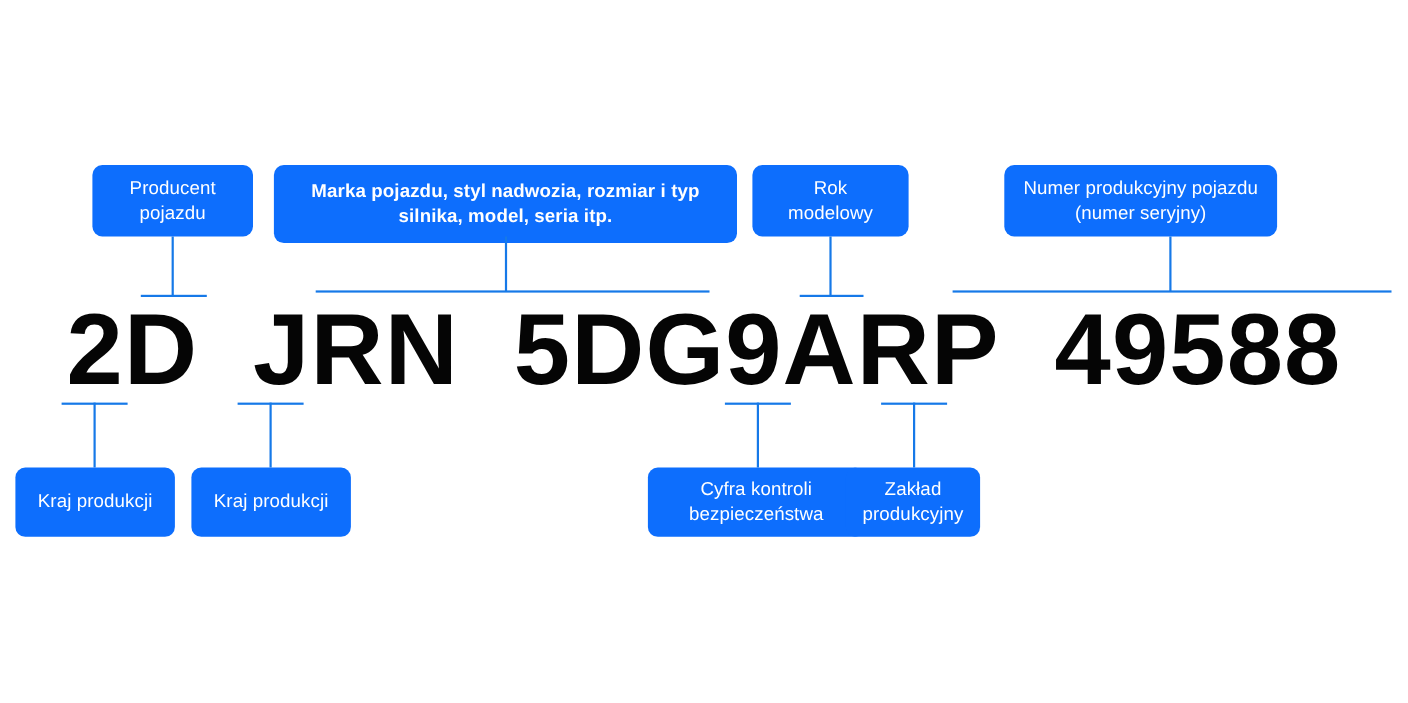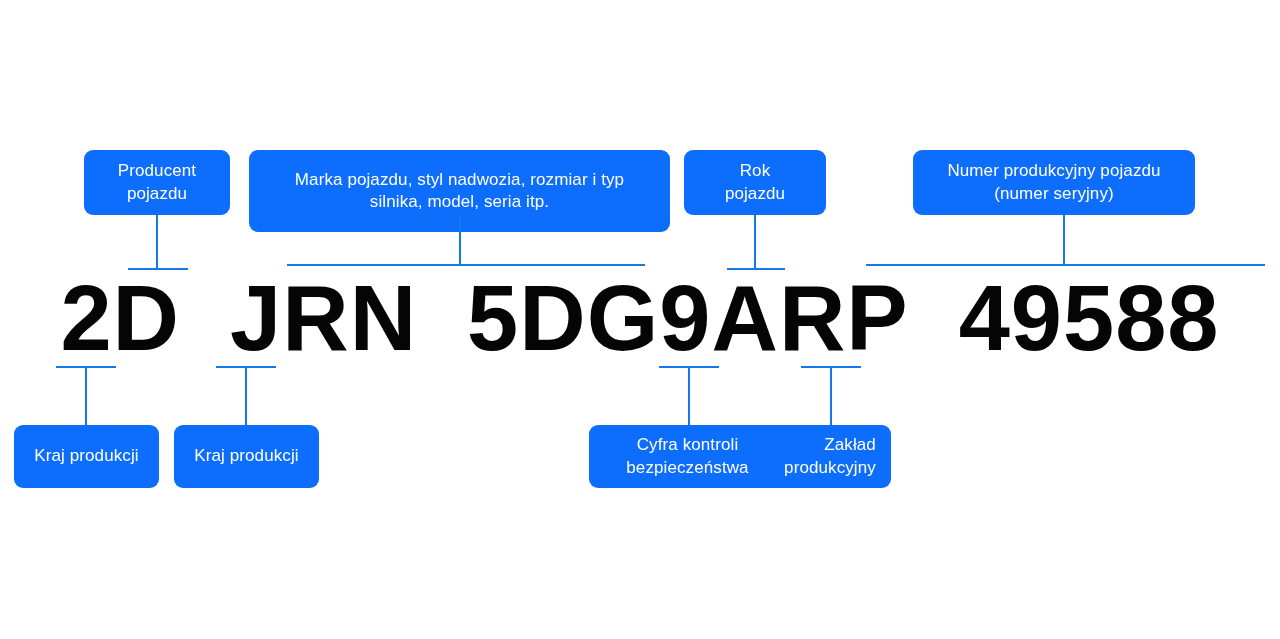--- a/index.html
+++ b/index.html
@@ -72,27 +72,27 @@
   .vin-gap { display: inline-block; width: 26px; }
 </style>
 </head>
 <body>
 
 <div id="stage">
 
   <div class="label-box" style="left:84px; top:150px; width:146px; height:65px;">Producent
 pojazdu</div>
 
-  <div class="label-box" style="left:249px; top:150px; width:421px; height:82px;">Marka pojazdu, styl nadwozia, rozmiar i typ
+  <div class="label-box" style="left:249px; top:150px; width:421px; height:71px;font-weight:bold;">Marka pojazdu, styl nadwozia, rozmiar i typ
 silnika, model, seria itp.</div>
 
   <div class="label-box" style="left:684px; top:150px; width:142px; height:65px;">Rok
-pojazdu</div>
+modelowy</div>
 
-  <div class="label-box" style="left:913px; top:150px; width:282px; height:65px;">Numer produkcyjny pojazdu
+  <div class="label-box" style="left:913px; top:150px; width:248px; height:65px;">Numer produkcyjny pojazdu
 (numer seryjny)</div>
 
   <div class="conn-v" style="left:156px; top:215px; height:54px;"></div>
   <div class="conn-h" style="left:128px; top:268px; width:60px;"></div>
 
   <div class="conn-v" style="left:459px; top:215px; height:50px;"></div>
   <div class="conn-h" style="left:287px; top:264px; width:358px;"></div>
 
   <div class="conn-v" style="left:754px; top:215px; height:54px;"></div>
   <div class="conn-h" style="left:727px; top:268px; width:58px;"></div>
@@ -122,16 +122,16 @@
   <div class="conn-h" style="left:801px; top:366px; width:60px;"></div>
   <div class="conn-v" style="left:830px; top:366px; height:59px;"></div>
 
   <div class="label-box" style="left:14px; top:425px; width:145px; height:63px;">Kraj produkcji</div>
 
   <div class="label-box" style="left:174px; top:425px; width:145px; height:63px;">Kraj produkcji</div>
 
   <div class="label-box" style="left:589px; top:425px; width:197px; height:63px;">Cyfra kontroli
 bezpieczeństwa</div>
 
-  <div class="label-box" style="left:769px; top:425px; width:122px; height:63px;text-align:right;">Zakład
+  <div class="label-box" style="left:769px; top:425px; width:122px; height:63px;">Zakład
 produkcyjny</div>
 
 </div>
 
 </body></html>

